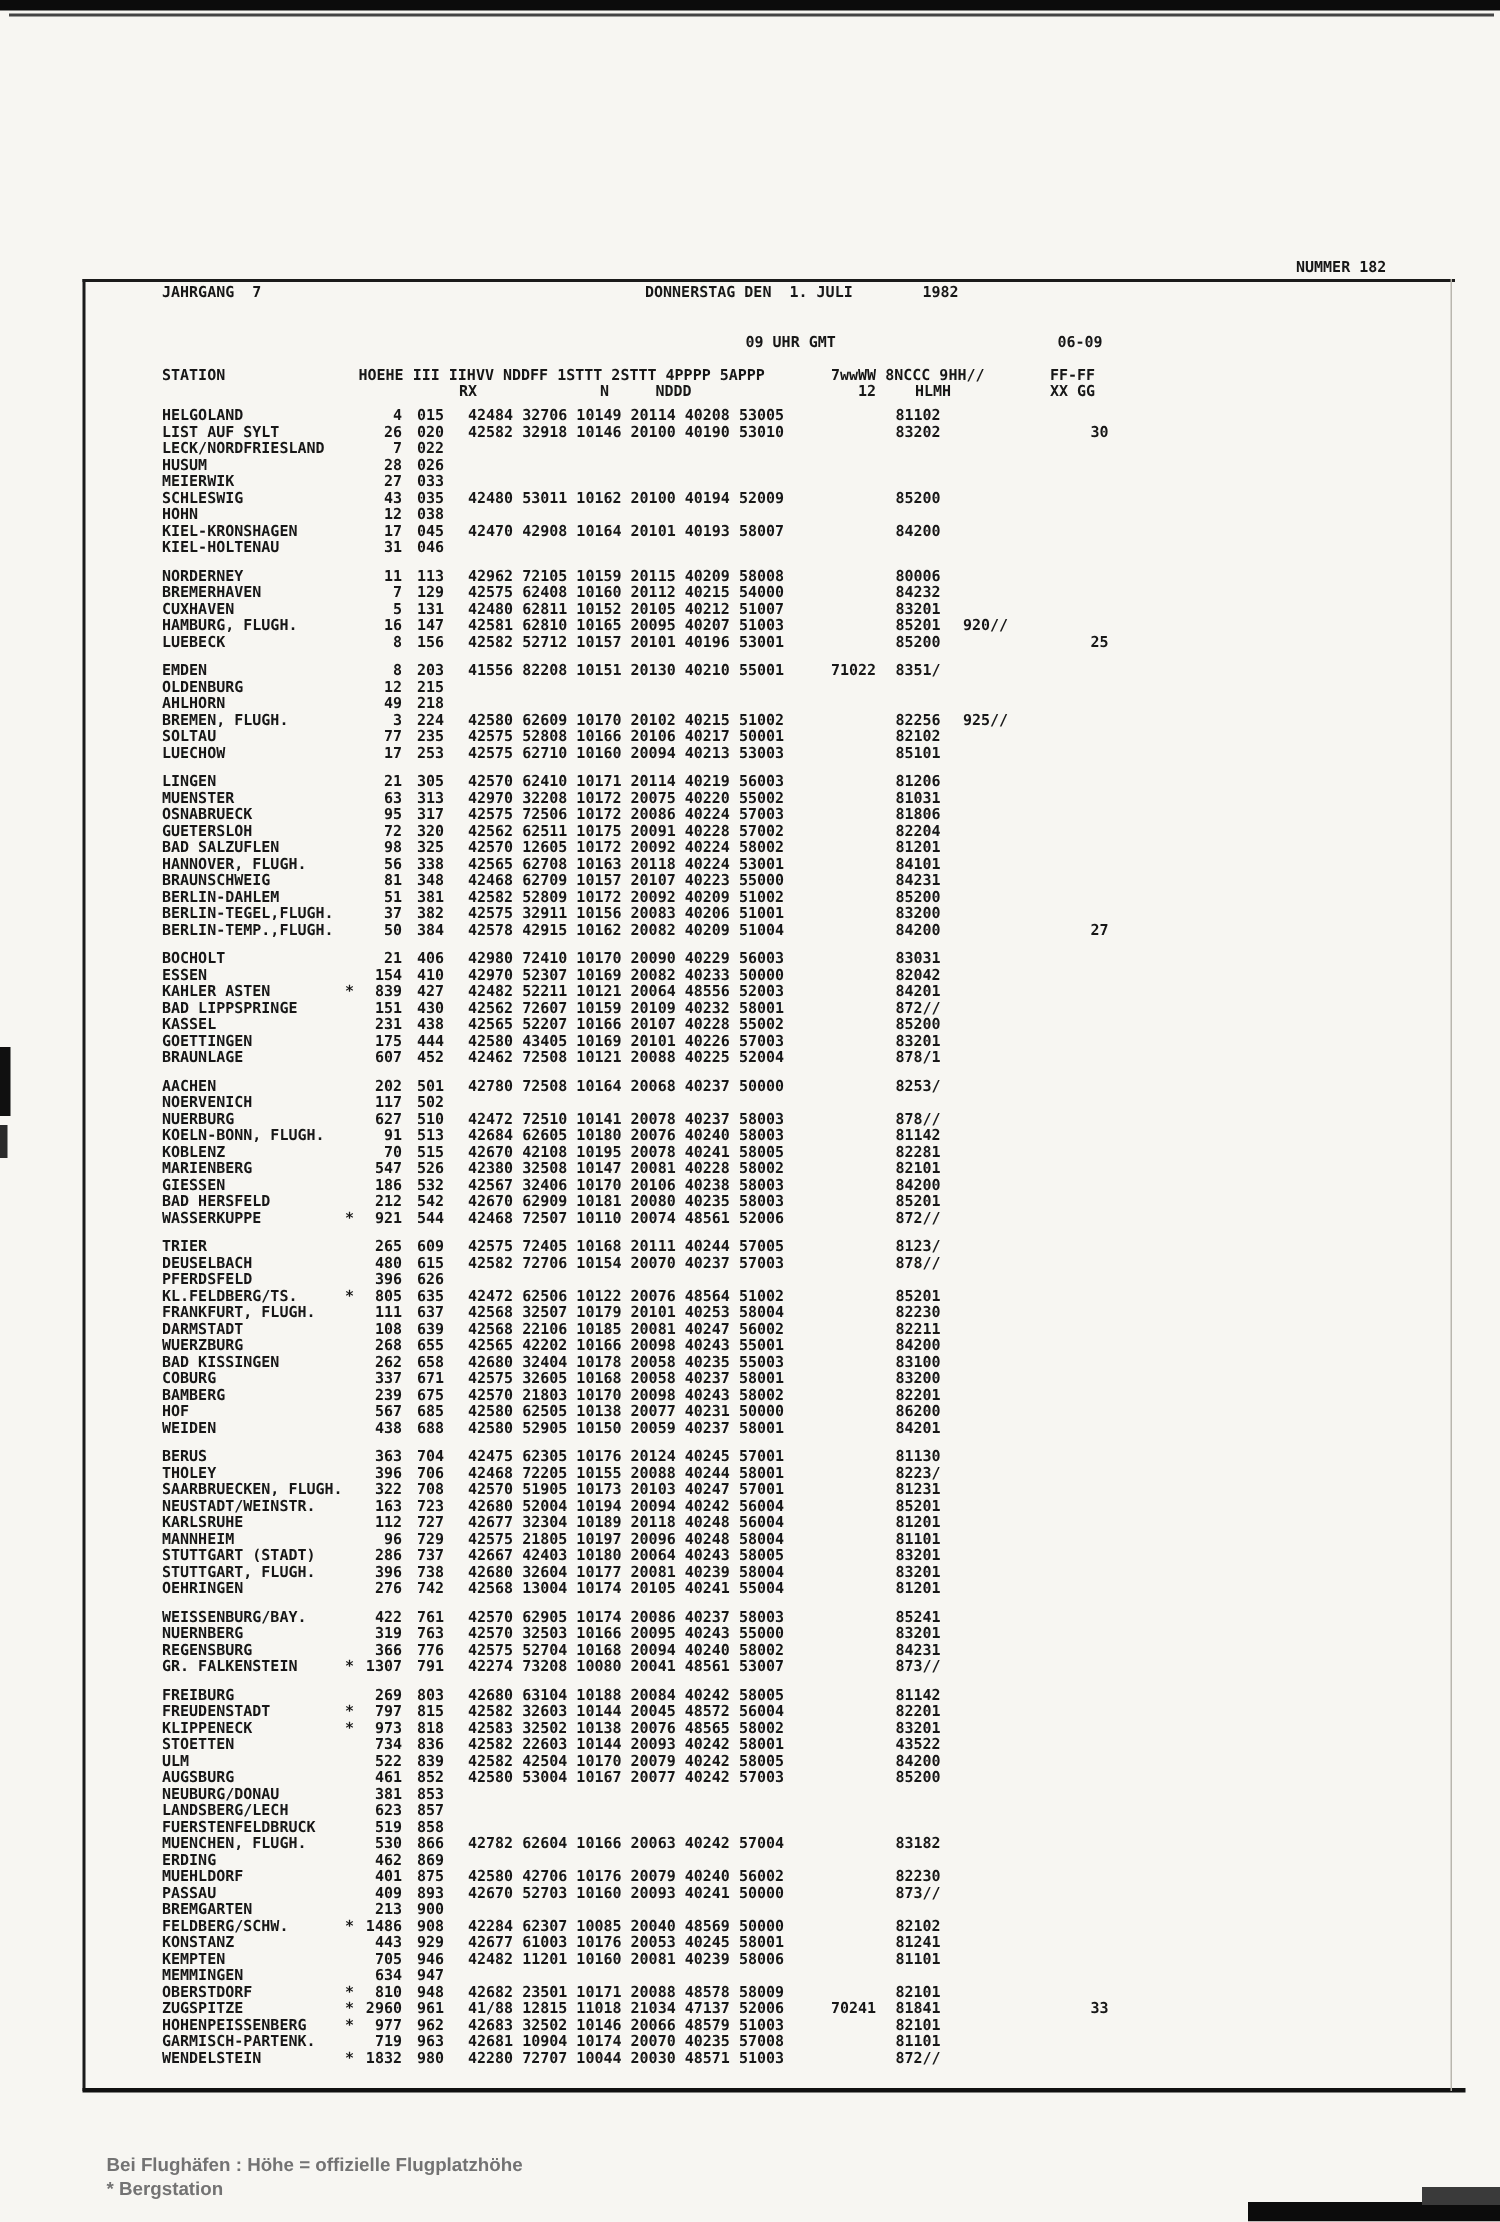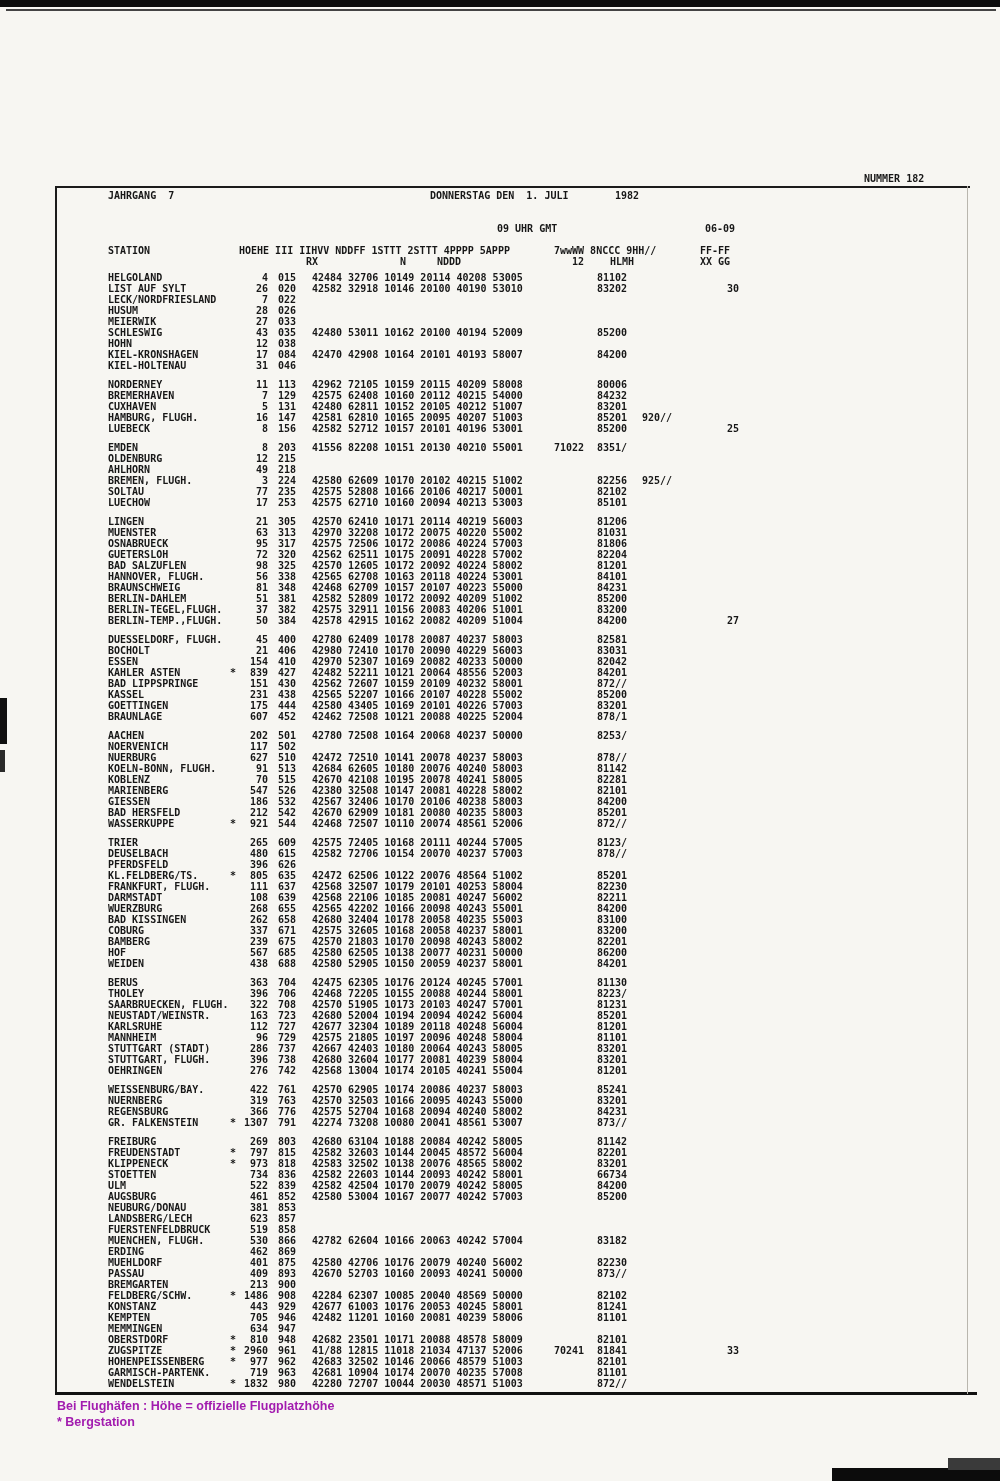--- a/index.html
+++ b/index.html
@@ -38,21 +38,21 @@
   .c.star{left:230px;}
   .c.hoehe{left:218px;width:50px;text-align:right;}
   .c.iii{left:278px;}
   .c.obs{left:312px;}
   .c.g7{left:554px;}
   .c.g8{left:597px;}
   .c.g9{left:642px;}
   .c.ff{left:727px;}
 
   
-  .footnote{position:absolute;left:57px;font-family:"Liberation Sans",sans-serif;font-weight:700;font-size:12.5px;color:#a21caf;white-space:pre;}
+  .footnote{position:absolute;left:71px;font-family:"Liberation Sans",sans-serif;font-weight:700;font-size:12.5px;color:#737373;white-space:pre;margin-top:37px;}
   .fn1{top:1399px;}
   .fn2{top:1415px;}
 </style>
 </head>
 <body>
 
 <div class="top-bar"></div>
 <div class="top-bar2"></div>
 <div class="left-smudge1"></div>
 <div class="left-smudge2"></div>
@@ -122,21 +122,21 @@
         <span class="c g8">85200</span>
       </div>
       <div class="row">
         <span class="c name">HOHN</span>
         <span class="c hoehe">12</span>
         <span class="c iii">038</span>
       </div>
       <div class="row">
         <span class="c name">KIEL-KRONSHAGEN</span>
         <span class="c hoehe">17</span>
-        <span class="c iii">084</span>
+        <span class="c iii">045</span>
         <span class="c obs">42470 42908 10164 20101 40193 58007</span>
         <span class="c g8">84200</span>
       </div>
       <div class="row">
         <span class="c name">KIEL-HOLTENAU</span>
         <span class="c hoehe">31</span>
         <span class="c iii">046</span>
       </div>
     </div>
     <div class="block">
@@ -288,27 +288,20 @@
         <span class="c name">BERLIN-TEMP.,FLUGH.</span>
         <span class="c hoehe">50</span>
         <span class="c iii">384</span>
         <span class="c obs">42578 42915 10162 20082 40209 51004</span>
         <span class="c g8">84200</span>
         <span class="c ff">27</span>
       </div>
     </div>
     <div class="block">
       <div class="row">
-        <span class="c name">DUESSELDORF, FLUGH.</span>
-        <span class="c hoehe">45</span>
-        <span class="c iii">400</span>
-        <span class="c obs">42780 62409 10178 20087 40237 58003</span>
-        <span class="c g8">82581</span>
-      </div>
-      <div class="row">
         <span class="c name">BOCHOLT</span>
         <span class="c hoehe">21</span>
         <span class="c iii">406</span>
         <span class="c obs">42980 72410 10170 20090 40229 56003</span>
         <span class="c g8">83031</span>
       </div>
       <div class="row">
         <span class="c name">ESSEN</span>
         <span class="c hoehe">154</span>
         <span class="c iii">410</span>
@@ -619,21 +612,21 @@
         <span class="c hoehe">973</span>
         <span class="c iii">818</span>
         <span class="c obs">42583 32502 10138 20076 48565 58002</span>
         <span class="c g8">83201</span>
       </div>
       <div class="row">
         <span class="c name">STOETTEN</span>
         <span class="c hoehe">734</span>
         <span class="c iii">836</span>
         <span class="c obs">42582 22603 10144 20093 40242 58001</span>
-        <span class="c g8">66734</span>
+        <span class="c g8">43522</span>
       </div>
       <div class="row">
         <span class="c name">ULM</span>
         <span class="c hoehe">522</span>
         <span class="c iii">839</span>
         <span class="c obs">42582 42504 10170 20079 40242 58005</span>
         <span class="c g8">84200</span>
       </div>
       <div class="row">
         <span class="c name">AUGSBURG</span>

